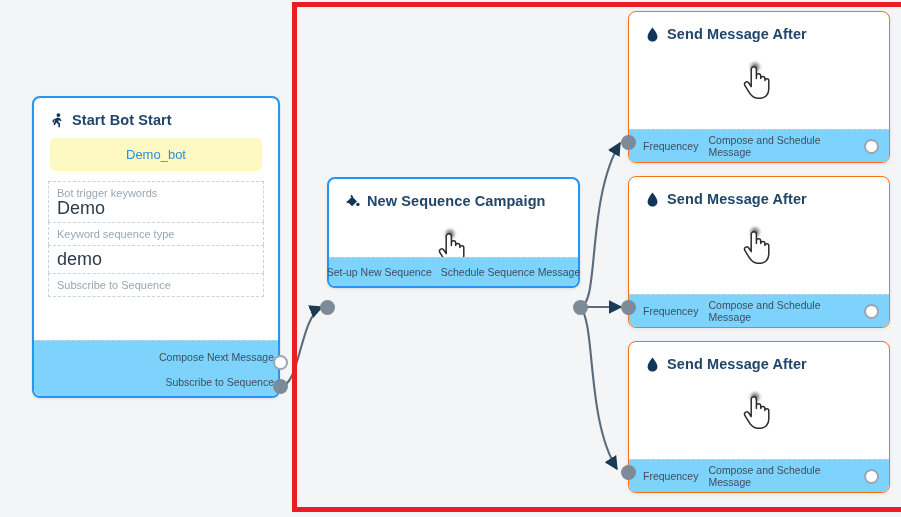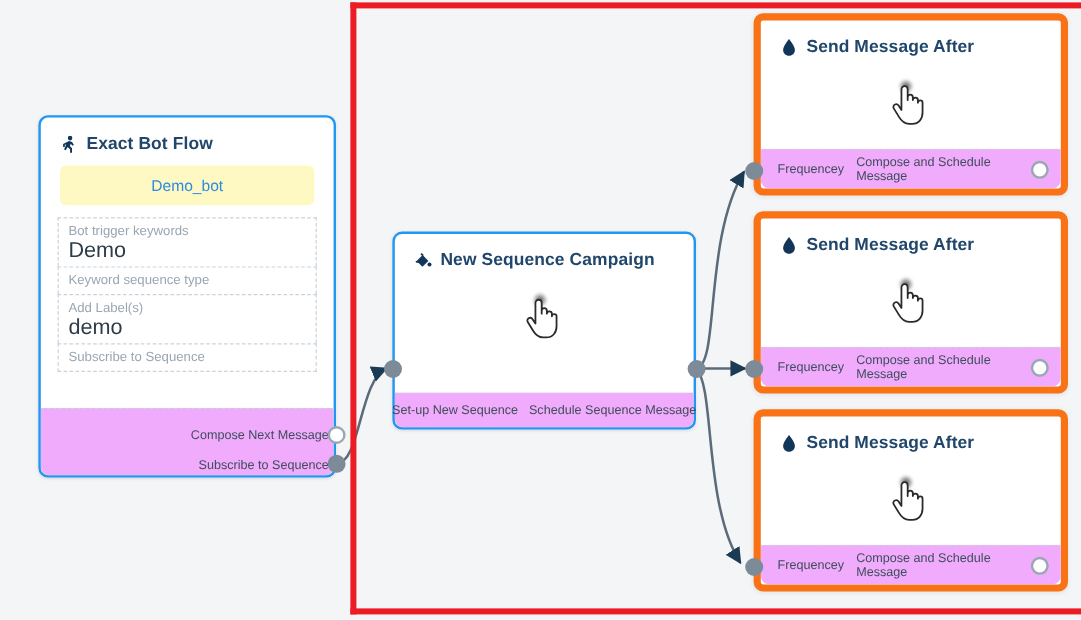--- a/index.html
+++ b/index.html
@@ -46,21 +46,21 @@
     background: #ffffff;
     box-sizing: border-box;
     z-index: 10;
   }
   .node.selected {
     border: 2px solid #2196f3;
     border-radius: 8px;
     box-shadow: 0 1px 3px rgba(0,0,0,0.10);
   }
   .node.plain {
-    border: 6px solid #f97316;
+    border: 1px solid #f97316;
     border-radius: 8px;
     box-shadow: 0 1px 4px rgba(16,30,54,0.08);
   }
 
   .node-title {
     display: flex;
     align-items: center;
     gap: 7px;
     padding: 14px 16px 10px 16px;
     font-size: 14.5px;
@@ -132,30 +132,30 @@
     height: 12px;
     border-radius: 50%;
     background: radial-gradient(circle, rgba(40,40,40,0.85) 0%, rgba(90,90,90,0.45) 45%, rgba(150,150,150,0.0) 75%);
     filter: blur(1.2px);
   }
   .cursor-glyph svg { position: absolute; left: 4px; top: 4px; }
 
   
   .node-footer {
     border-top: 1px dashed #c9d3dd;
-    background: #f0abfc;
+    background: #7dd3fc;
     display: flex;
     align-items: center;
     min-height: 26px;
     border-bottom-left-radius: 7px;
     border-bottom-right-radius: 7px;
   }
   .port-row {
     display: flex;
-    align-items: flex-end;
+    align-items: center;
     justify-content: flex-end;
     gap: 6px;
     width: 100%;
     height: 25px;
     padding-right: 0;
     box-sizing: border-box;
   }
   .port-label {
     font-size: 10.5px;
     color: #3f4d5c;
@@ -202,23 +202,22 @@
   #node-start-bot-flow .port-row {
     justify-content: flex-end;
     padding-right: 4px;
   }
 
   
   #node-sequence-campaign {
     left: 327px;
     top: 177px;
     width: 253px;
-    height: 165px;
+    height: 111px;
     border-radius: 8px;
-    margin-top: 16px;
   }
   #node-sequence-campaign .node-footer {
     position: absolute;
     left: 0; right: 0; bottom: 0;
     height: 28px;
     justify-content: center;
     gap: 9px;
     padding: 0 16px;
   }
 
@@ -267,38 +266,37 @@
 
   <div class="node selected" id="node-start-bot-flow">
 
     <div class="node-title">
       <span class="ticon">
         <svg width="13" height="15" viewBox="0 0 13 15">
           <circle cx="7.4" cy="2.1" r="1.9" fill="#12365a"></circle>
           <path d="M6.6 4.4 L9.0 5.3 L10.6 7.6 L9.3 8.4 L8.0 6.7 L7.2 8.6 L9.0 10.5 L9.0 14.3 L7.4 14.3 L7.4 11.3 L5.2 9.4 L3.9 12.2 L2.4 11.5 L4.2 7.3 L3.0 7.8 L3.0 9.6 L1.6 9.6 L1.6 6.9 Z" fill="#12365a"></path>
         </svg>
       </span>
-      <span>Exact Bot Flow</span>
+      <span>Start Bot Start</span>
     </div>
 
     <div class="node-body">
 
       <div class="bot-chip">Demo_bot</div>
 
       <div class="field">
         <div class="field-label">Bot trigger keywords</div>
         <div class="field-value">Demo</div>
       </div>
 
       <div class="field">
         <div class="field-label">Keyword sequence type</div>
       </div>
 
       <div class="field">
-        <div class="field-label">Add Label(s)</div>
         <div class="field-value">demo</div>
       </div>
 
       <div class="field">
         <div class="field-label">Subscribe to Sequence</div>
       </div>
     </div>
 
     <div class="node-footer">
       <div class="port-row">

